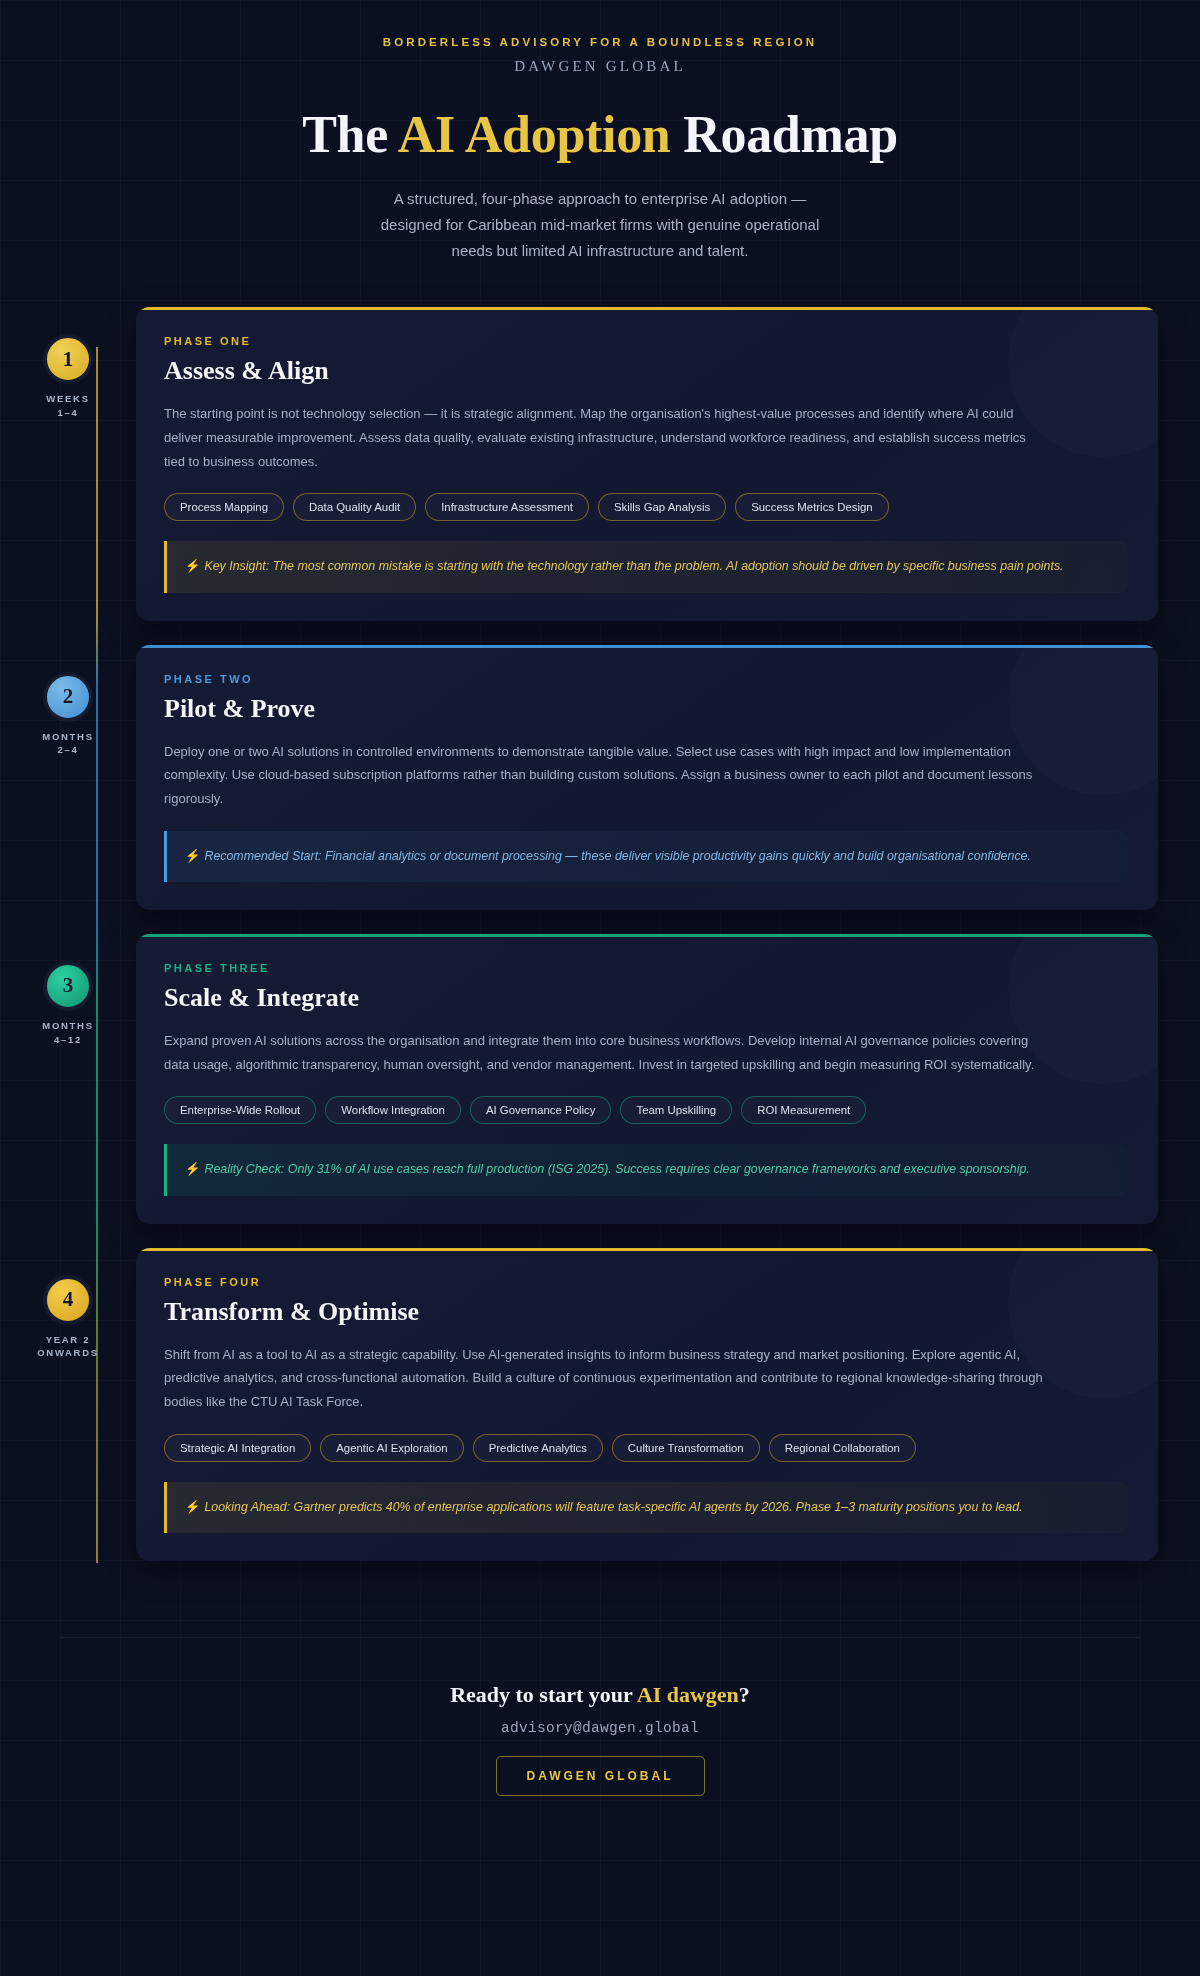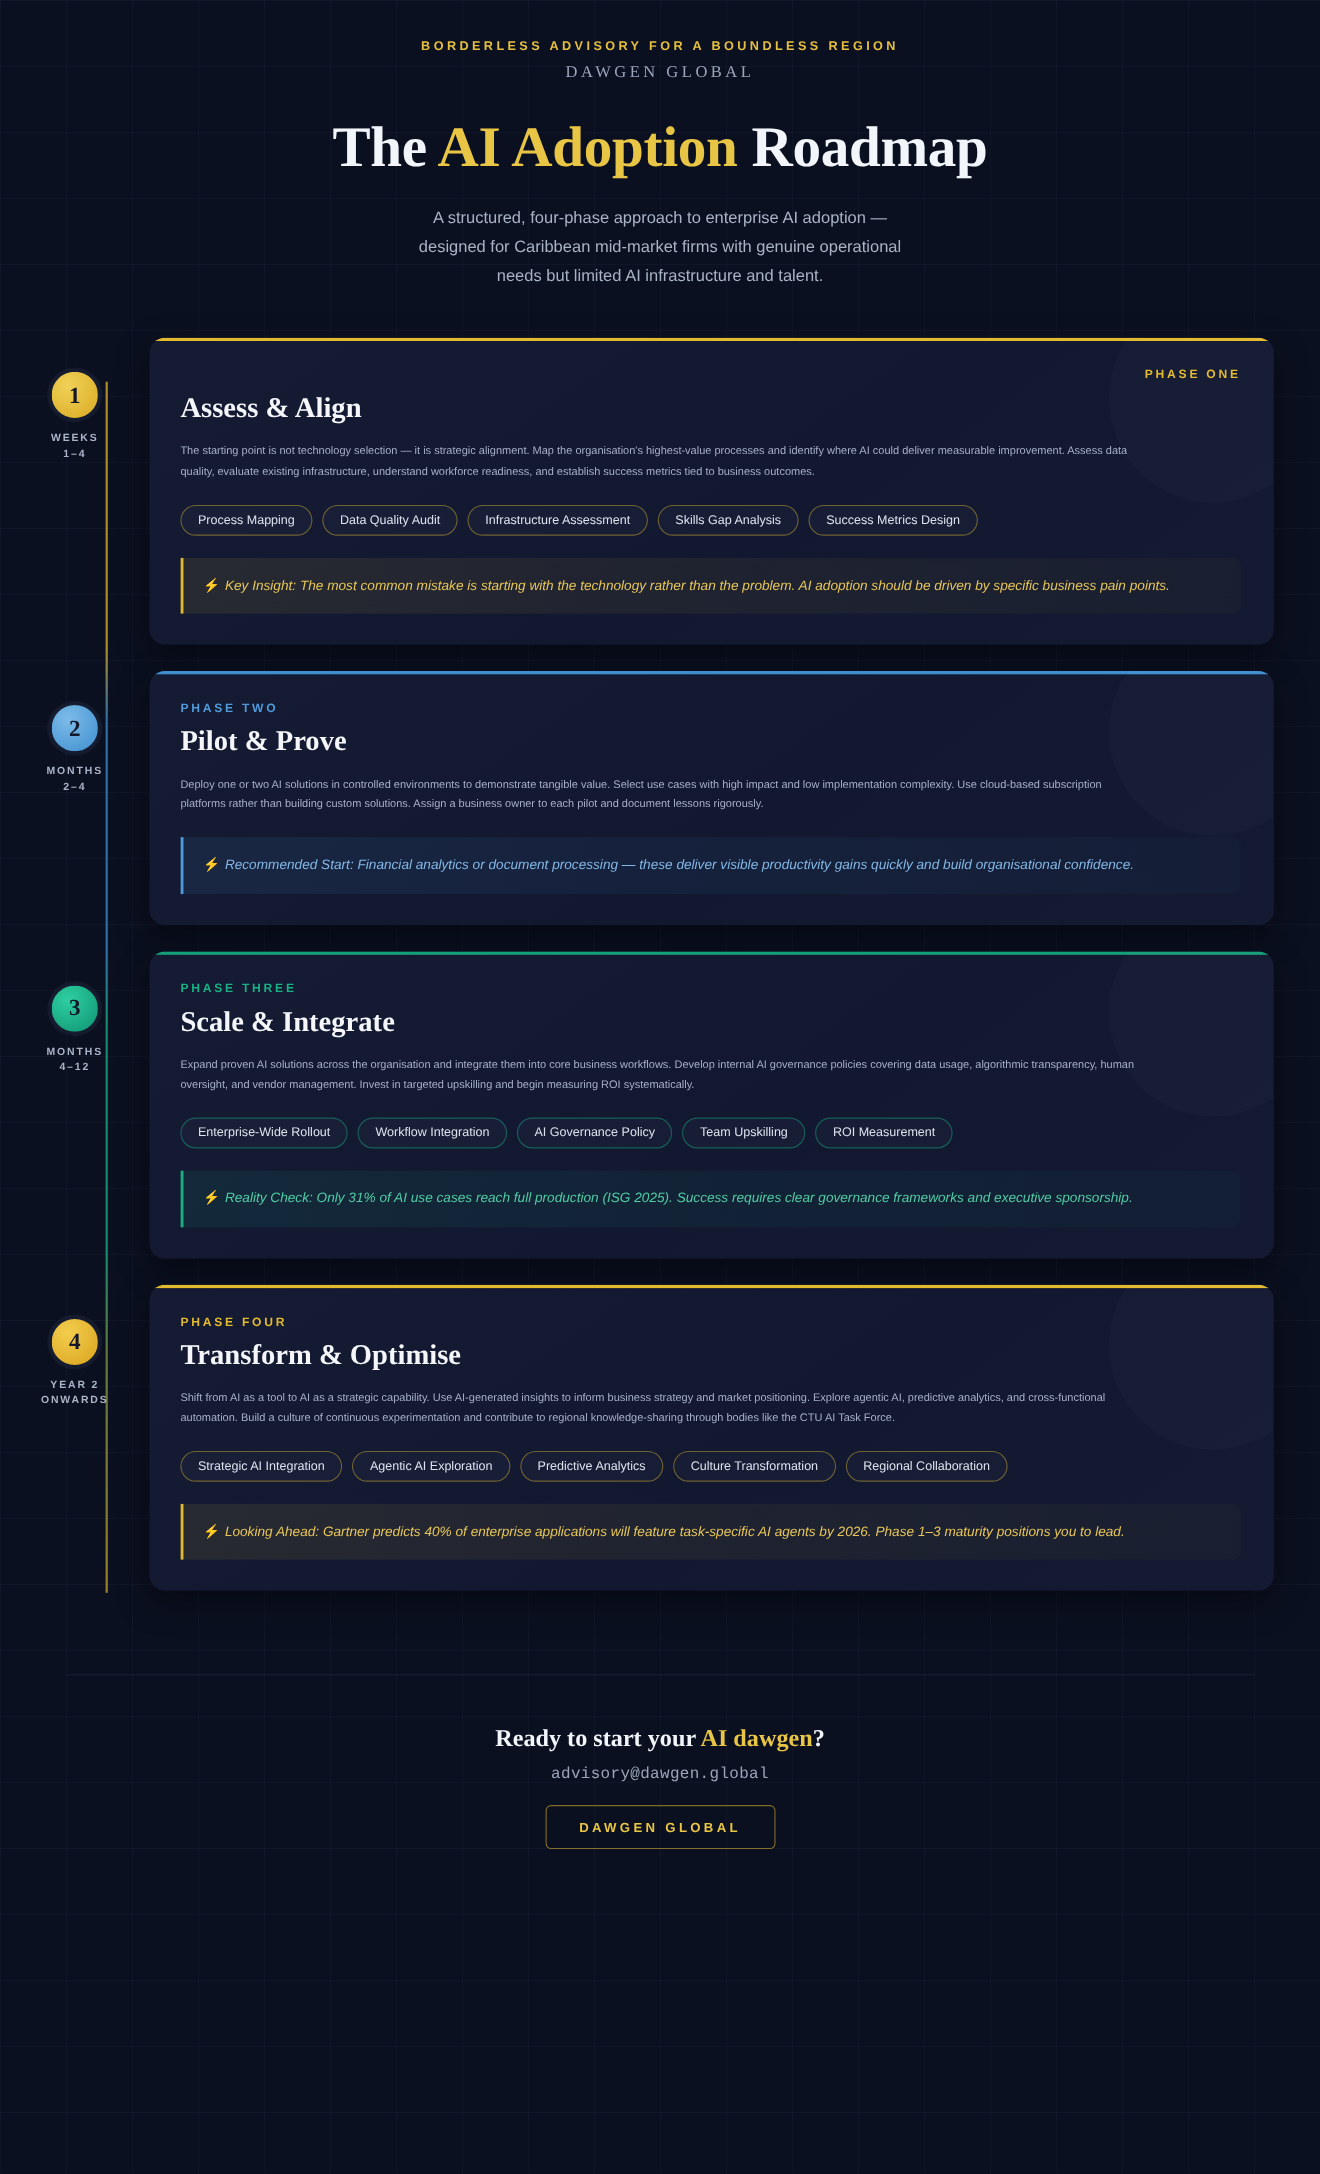--- a/index.html
+++ b/index.html
@@ -158,36 +158,36 @@
   .card.p2::before { background: #3f8fd0; }
   .card.p3::before { background: #14a07a; }
   .card.p4::before { background: #e3b92e; }
 
   .phase-kicker {
     font-size: 11px;
     font-weight: bold;
     letter-spacing: 2.5px;
     text-transform: uppercase;
   }
-  .p1 .phase-kicker { color: #e3b92e; text-align: right; }
+  .p1 .phase-kicker { color: #e3b92e; }
   .p2 .phase-kicker { color: #4f9ada; }
   .p3 .phase-kicker { color: #19b184; }
   .p4 .phase-kicker { color: #e3b92e; }
 
   .phase-title {
     margin-top: 9px;
     font-family: "Liberation Serif", serif;
     font-size: 26px;
     font-weight: bold;
     color: #f4f6fa;
   }
 
   .phase-body {
     margin-top: 16px;
-    font-size: 10px;
+    font-size: 13px;
     line-height: 1.82;
     color: #a6b0c5;
     max-width: 880px;
   }
 
   .tags {
     margin-top: 20px;
     display: flex;
     flex-wrap: wrap;
     gap: 9px;

